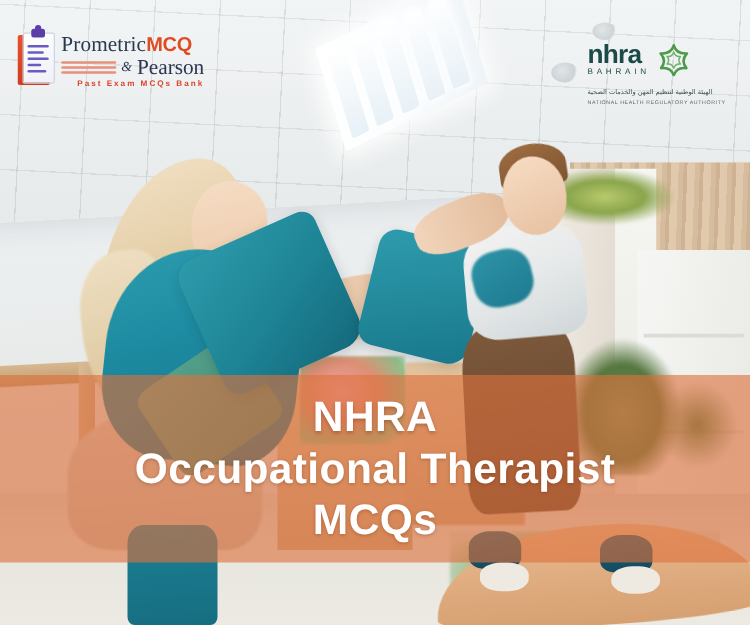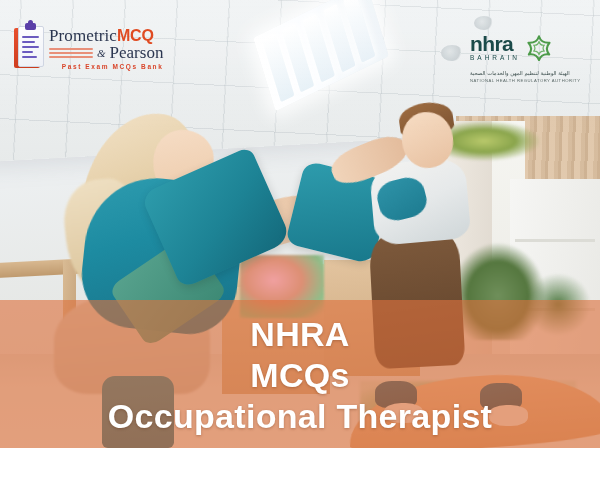--- a/index.html
+++ b/index.html
@@ -1,19 +1,19 @@
 <!DOCTYPE html>
 <html><head>
 <meta charset="utf-8">
 <style>
   html,body{margin:0;padding:0;background:#fff;}
   body{font-family:"Liberation Sans",sans-serif;}
 
   .stage{
-    position:relative;width:600px;height:448px;overflow:hidden;
+    position:relative;width:600px;height:500px;overflow:hidden;
     background:#e9ecef;
   }
 
   
   .photo{position:absolute;inset:0;overflow:hidden;}
 
   
   .wall{
     position:absolute;left:0;top:0;width:100%;height:100%;
     background:linear-gradient(175deg,#e8ecef 0%,#eef1f3 30%,#e6e8e6 62%,#dcdcd6 100%);
@@ -512,17 +512,17 @@
         </svg>
       </span>
     </div>
     <div class="nhra-ar">الهيئة الوطنية لتنظيم المهن والخدمات الصحية</div>
     <div class="nhra-en">NATIONAL HEALTH REGULATORY AUTHORITY</div>
   </div>
 
   <div class="band"></div>
   <div class="band-title">
     <div>NHRA</div>
+    <div>Occupational Therapist</div>
     <div>MCQs</div>
-    <div>Occupational Therapist</div>
   </div>
 
 </div>
 
 </body></html>

